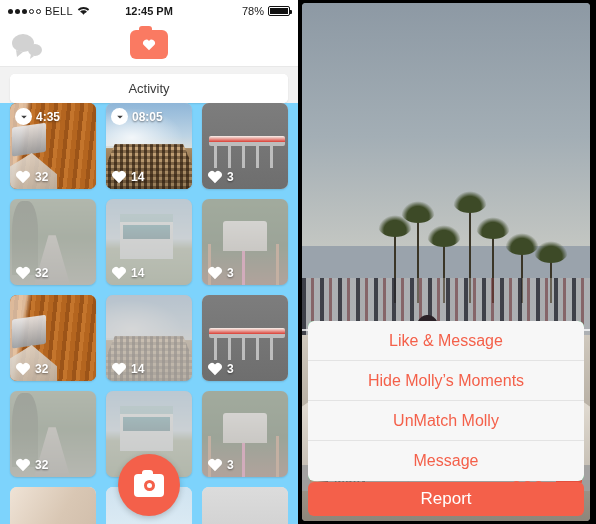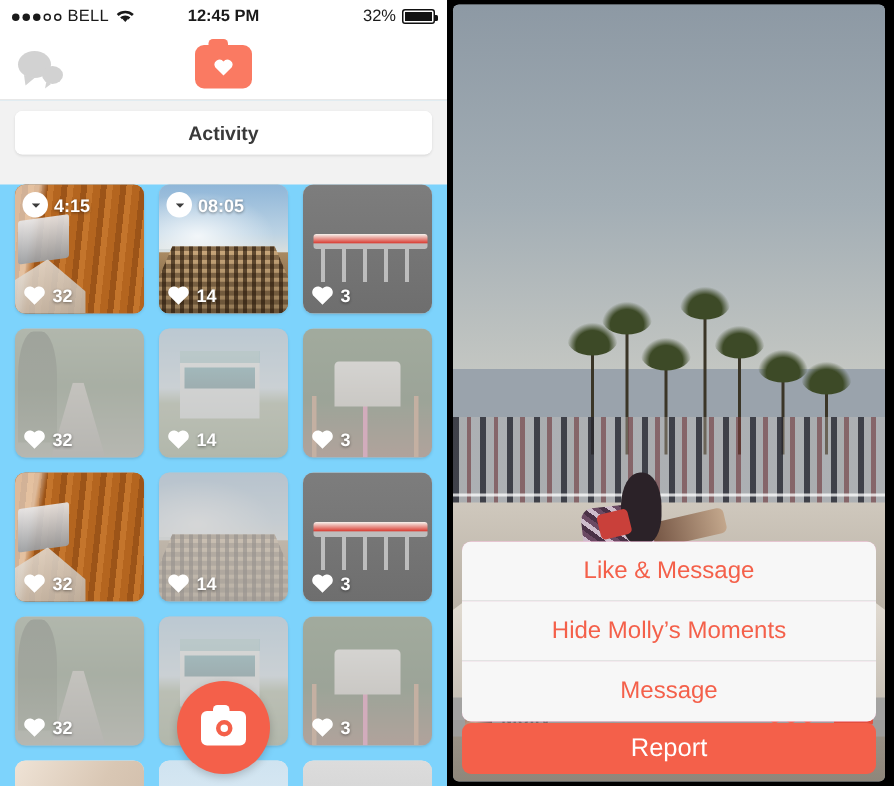--- a/index.html
+++ b/index.html
@@ -68,21 +68,21 @@
   .logo-cam::before {
     content: ''; position: absolute; top: -4px; left: 9px;
     width: 13px; height: 5px; background: #fa7a62; border-radius: 3px 3px 0 0;
   }
   .heart-w {
     width: 14px; height: 13px; position: relative; z-index: 2;
   }
 
   
   .segwrap {
-    background: #f2f2f2; padding: 7px 10px 20px 10px; font-weight: bold;
+    background: #f2f2f2; padding: 7px 10px 0 10px;
   }
   .segment {
     display: flex; height: 29px;
     border-radius: 5px; overflow: hidden;
     background: #ffffff;
     box-shadow: 0 1px 2px rgba(0,0,0,.10);
   }
   .seg-btn {
     flex: 1; display: flex; align-items: center; justify-content: center;
     font-size: 13px; color: #3a3a3a; background: #ffffff;
@@ -344,21 +344,21 @@
   }
   .pb-dots{ margin-left:auto; display:flex; gap:4px; }
   .pb-dots i{ width:7px; height:7px; border-radius:50%; background:#f4604a; display:block; }
   .pb-chip{
     margin-left:8px; width:26px; height:9px; background:#e2503e; border-radius:1px;
   }
 
   
   .sheet {
     position: absolute; left: 6px; right: 6px; bottom: 40px;
-    background: #f9a8d4; border-radius: 6px; overflow: hidden;
+    background: #22c55e; border-radius: 6px; overflow: hidden;
     z-index: 10;
   }
   .sheet-item {
     height: 40px; display: flex; align-items: center; justify-content: center;
     font-size: 16px; color: #f4604a; background: #f7f7f7;
     border-bottom: 1px solid #e3e3e3; cursor: pointer; user-select: none;
   }
   .sheet-item:last-child { border-bottom: none; }
   .cancel-btn {
     position: absolute; left: 6px; right: 6px; bottom: 5px;
@@ -388,21 +388,21 @@
         <span class="wifi">
           <svg viewBox="0 0 16 12" width="13" height="10">
             <path d="M8 10.6 5.6 7.9a3.6 3.6 0 0 1 4.8 0z" fill="#1a1a1a"></path>
             <path d="M8 1.2c2.7 0 5.2 1 7 2.7l-1.5 1.7A8.1 8.1 0 0 0 8 3.4 8.1 8.1 0 0 0 2.5 5.6L1 3.9A10.4 10.4 0 0 1 8 1.2z" fill="#1a1a1a"></path>
             <path d="M8 5.1c1.6 0 3.1.6 4.2 1.6l-1.5 1.7A4.5 4.5 0 0 0 8 7.2c-1 0-2 .4-2.7 1.1L3.8 6.7A6.2 6.2 0 0 1 8 5.1z" fill="#1a1a1a"></path>
           </svg>
         </span>
       </div>
       <div class="sb-center">12:45 PM</div>
       <div class="sb-right">
-        <span>32%</span>
+        <span>78%</span>
         <span class="batt">
           <span class="batt-fill"></span>
         </span>
       </div>
     </div>
 
     <div class="navbar">
       <div class="chat-icon">
         <svg viewBox="0 0 40 30" width="40" height="30">
           <ellipse cx="15" cy="13" rx="11" ry="9" fill="#d2d2d2"></ellipse>
@@ -428,21 +428,21 @@
 
       <div class="tile">
         <div class="art art-wood"></div>
         <div class="badge-timer">
           <span class="clock-chip">
             <svg viewBox="0 0 12 12" width="10" height="10">
               <circle cx="6" cy="6" r="5.2" fill="#ffffff"></circle>
               <path d="M2.6 4.4 6 7.8 9.4 4.4z" fill="#3c3c3c"></path>
             </svg>
           </span>
-          <span class="t">4:15</span>
+          <span class="t">4:35</span>
         </div>
         <div class="badge-like">
           <svg class="heart-icon" viewBox="0 0 16 15">
             <path d="M8 14.2 1.6 7.8A3.9 3.9 0 0 1 8 3.4a3.9 3.9 0 0 1 6.4 4.4z" fill="#ffffff"></path>
           </svg>
           <span class="n">32</span>
         </div>
       </div>
 
       <div class="tile">
@@ -625,19 +625,20 @@
           <i></i>
             <i></i>
             <i></i>
         </span>
         <span class="pb-chip"></span>
       </div>
 
       <div class="sheet">
         <div class="sheet-item">Like &amp; Message</div>
         <div class="sheet-item">Hide Molly’s Moments</div>
+        <div class="sheet-item">UnMatch Molly</div>
         <div class="sheet-item">Message</div>
       </div>
 
       <div class="cancel-btn">Report</div>
     </div>
   </div>
 </div>
 
 </body></html>

